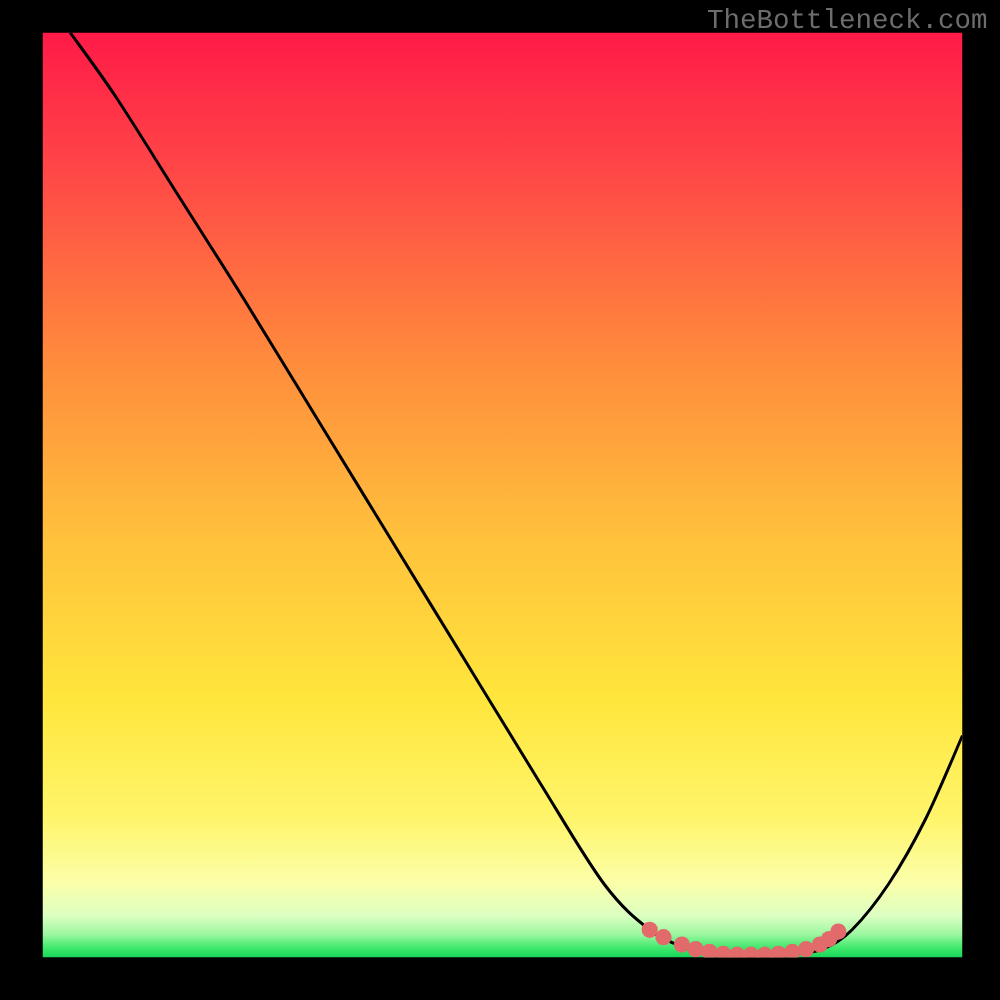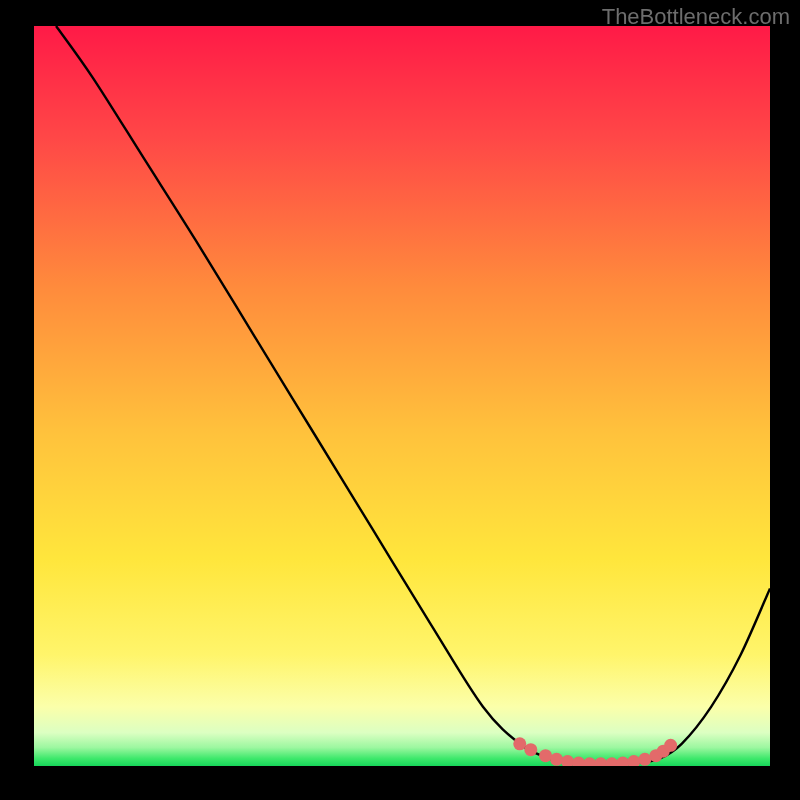--- a/index.html
+++ b/index.html
@@ -1,17 +1,17 @@
 <!DOCTYPE html>
 <html><head>
 <meta charset="utf-8">
 <style>
   * { margin: 0; padding: 0; box-sizing: border-box; }
   body { width: 800px; height: 800px; background: #000; font-family: Arial, sans-serif; position: relative; }
-  .watermark { position: absolute; top: 4px; right: 10px; color: #6d6d6d; font-size: 22px; font-weight: 400; z-index: 10; }
+  .watermark { position: absolute; top: 4px; right: 10px; color: #6d6d6d; font-size: 22px; font-weight: 400; z-index: 10; font-family: Liberation Mono, monospace; }
   .plot-area { position: absolute; left: 34px; top: 26px; width: 736px; height: 740px; }
   .gradient-bg { position: absolute; inset: 0; }
   .curve-layer { position: absolute; inset: 0; }
   .dots-layer { position: absolute; inset: 0; }
 </style>
 </head>
 <body>
 
 <div class="watermark">TheBottleneck.com</div>
 

